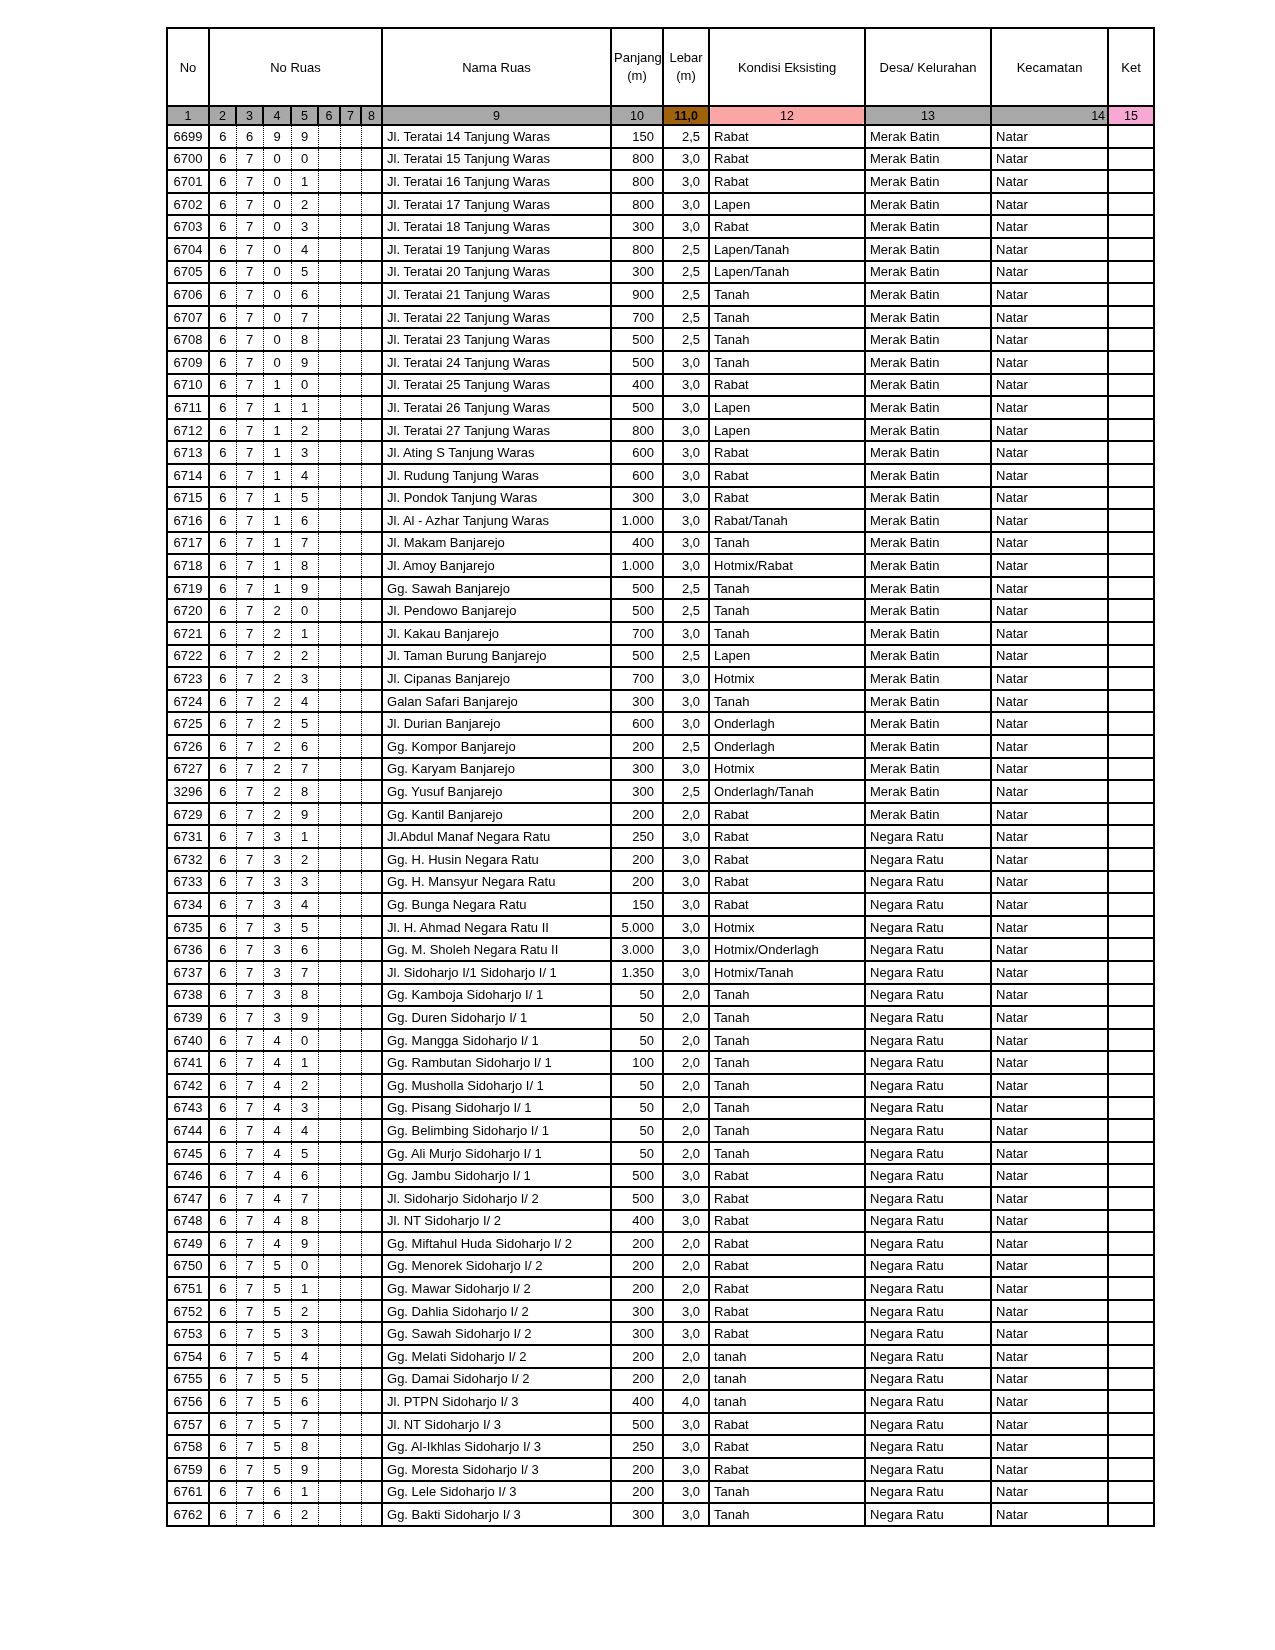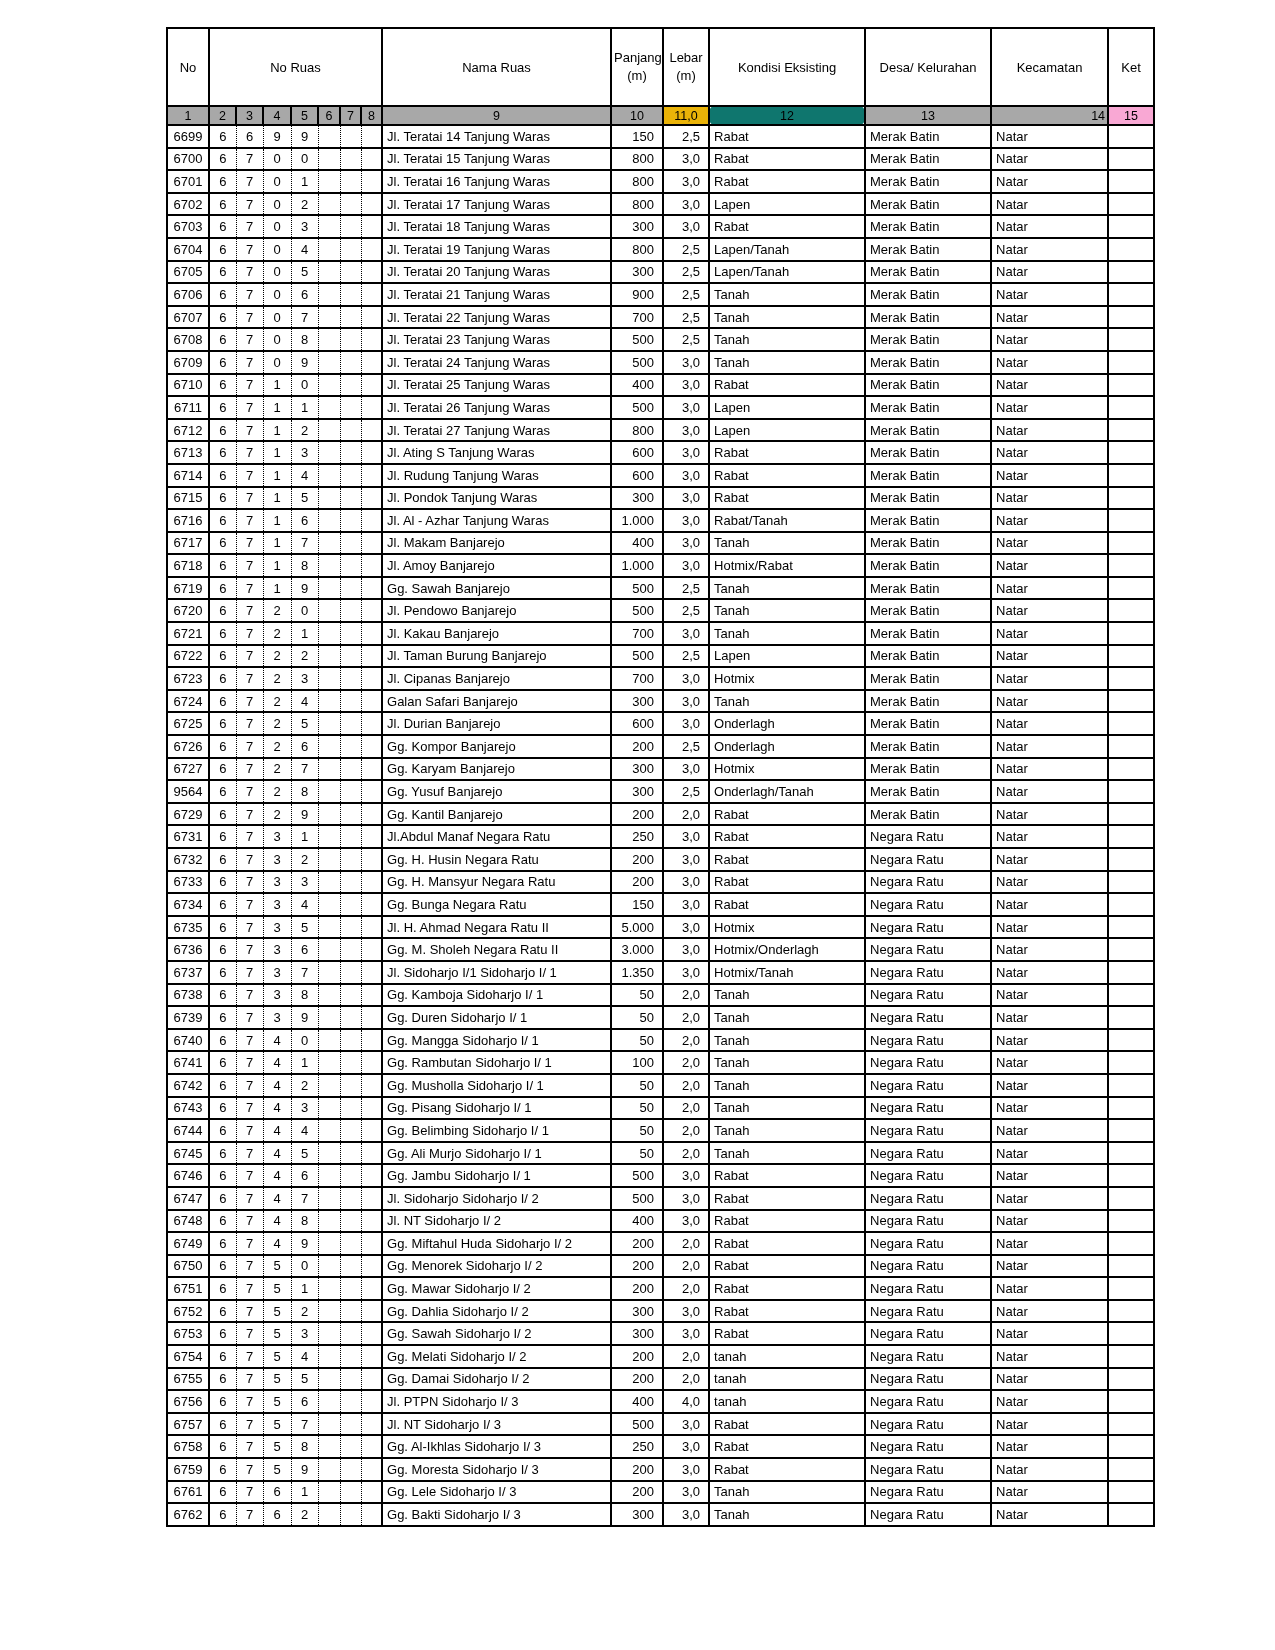--- a/index.html
+++ b/index.html
@@ -80,22 +80,22 @@
         <td style="background: rgb(168, 168, 168);">1</td>
         <td style="background: rgb(168, 168, 168);">2</td>
         <td style="background: rgb(168, 168, 168);">3</td>
         <td style="background: rgb(168, 168, 168);">4</td>
         <td style="background: rgb(168, 168, 168);">5</td>
         <td style="background: rgb(168, 168, 168);">6</td>
         <td style="background: rgb(168, 168, 168);">7</td>
         <td style="background: rgb(168, 168, 168);">8</td>
         <td style="background: rgb(168, 168, 168);">9</td>
         <td style="background: rgb(168, 168, 168);">10</td>
-        <td style="background: #eab308;">11,0</td>
-        <td style="background: #0f766e; border-radius: 6px;">12</td>
+        <td style="background: #a16207; font-weight: bold;">11,0</td>
+        <td style="background: #fca5a5; border-radius: 6px;">12</td>
         <td style="background: rgb(168, 168, 168); margin-left: 18px;">13</td>
         <td style="background: rgb(168, 168, 168); text-align: right;">14</td>
         <td style="background: #f9a8d4;">15</td>
       </tr>
     </thead>
     <tbody>
         <tr>
       <td class="c-no">6699</td>
       <td class="c-rd rd-first">6</td>
       <td class="c-rd">6</td>
@@ -582,21 +582,21 @@
       <td class="c-rd rd-last"></td>
       <td class="c-nama">Gg. Karyam  Banjarejo</td>
       <td class="c-num">300</td>
       <td class="c-num">3,0</td>
       <td class="c-left">Hotmix</td>
       <td class="c-left">Merak Batin</td>
       <td class="c-left">Natar</td>
       <td class="c-ket"></td>
     </tr>
         <tr>
-      <td class="c-no">9564</td>
+      <td class="c-no">3296</td>
       <td class="c-rd rd-first">6</td>
       <td class="c-rd">7</td>
       <td class="c-rd">2</td>
       <td class="c-rd">8</td>
       <td class="c-rd"></td>
       <td class="c-rd"></td>
       <td class="c-rd rd-last"></td>
       <td class="c-nama">Gg. Yusuf  Banjarejo</td>
       <td class="c-num">300</td>
       <td class="c-num">2,5</td>

